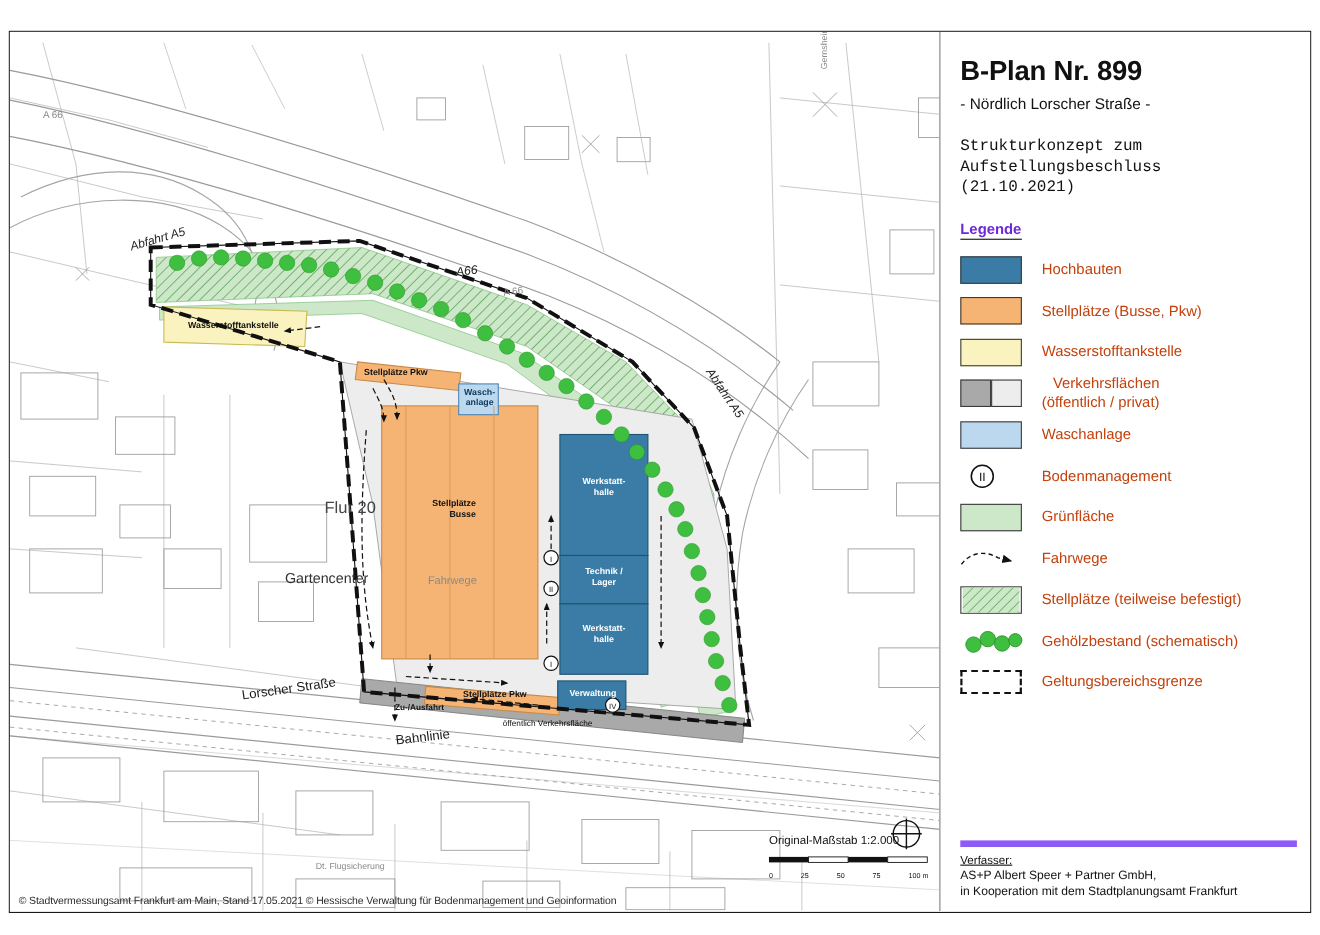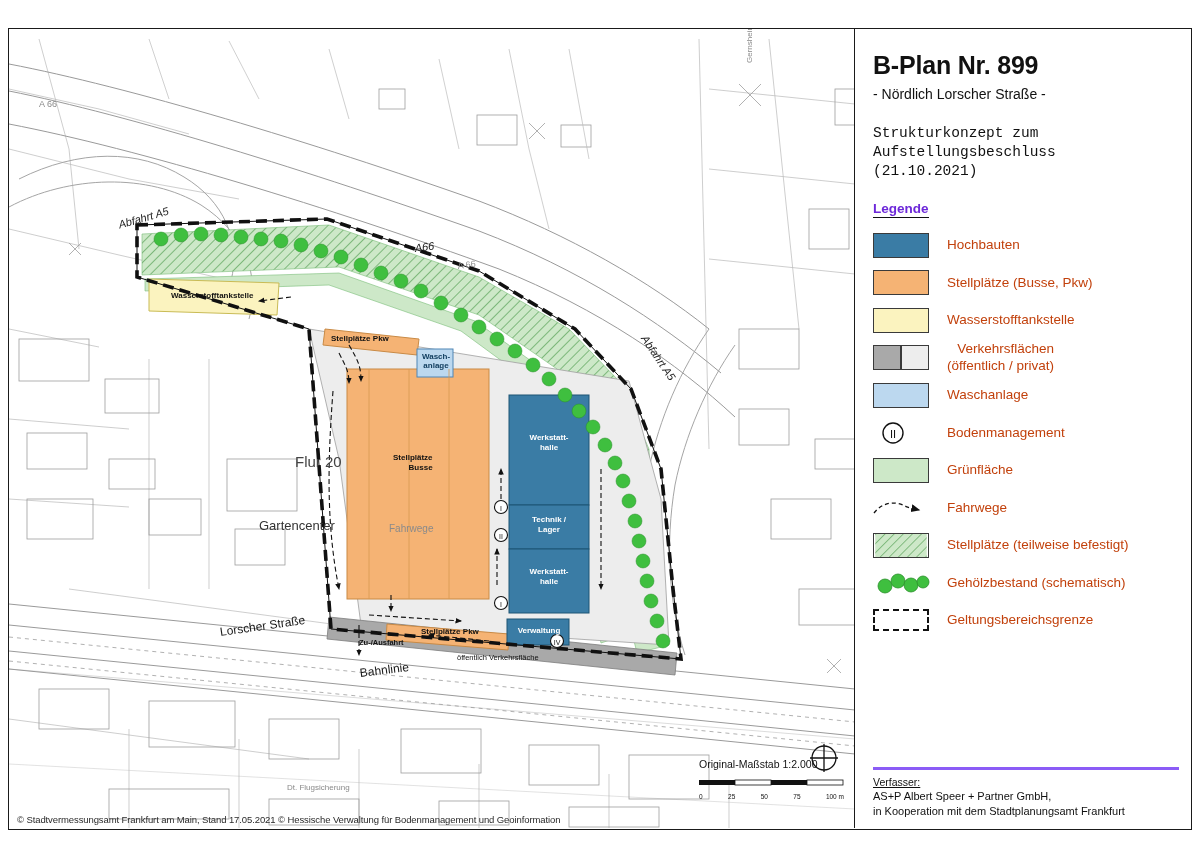--- a/index.html
+++ b/index.html
@@ -151,21 +151,21 @@
     font-size: 13.5px;
     color: #c2410c;
     line-height: 1.22;
     text-align: right;
   }
   .verfasser {
     position: absolute;
     left: 18px;
     bottom: 10px;
     width: 306px;
-    border-top: 3px solid #8b5cf6;
+    border-top: 6px solid #8b5cf6;
     padding-top: 6px;
   }
   .verf-head {
     font-size: 10.5px;
     color: #111;
     text-decoration: underline;
     margin-bottom: 1px;
   }
   .verf-line {
     font-size: 11px;

